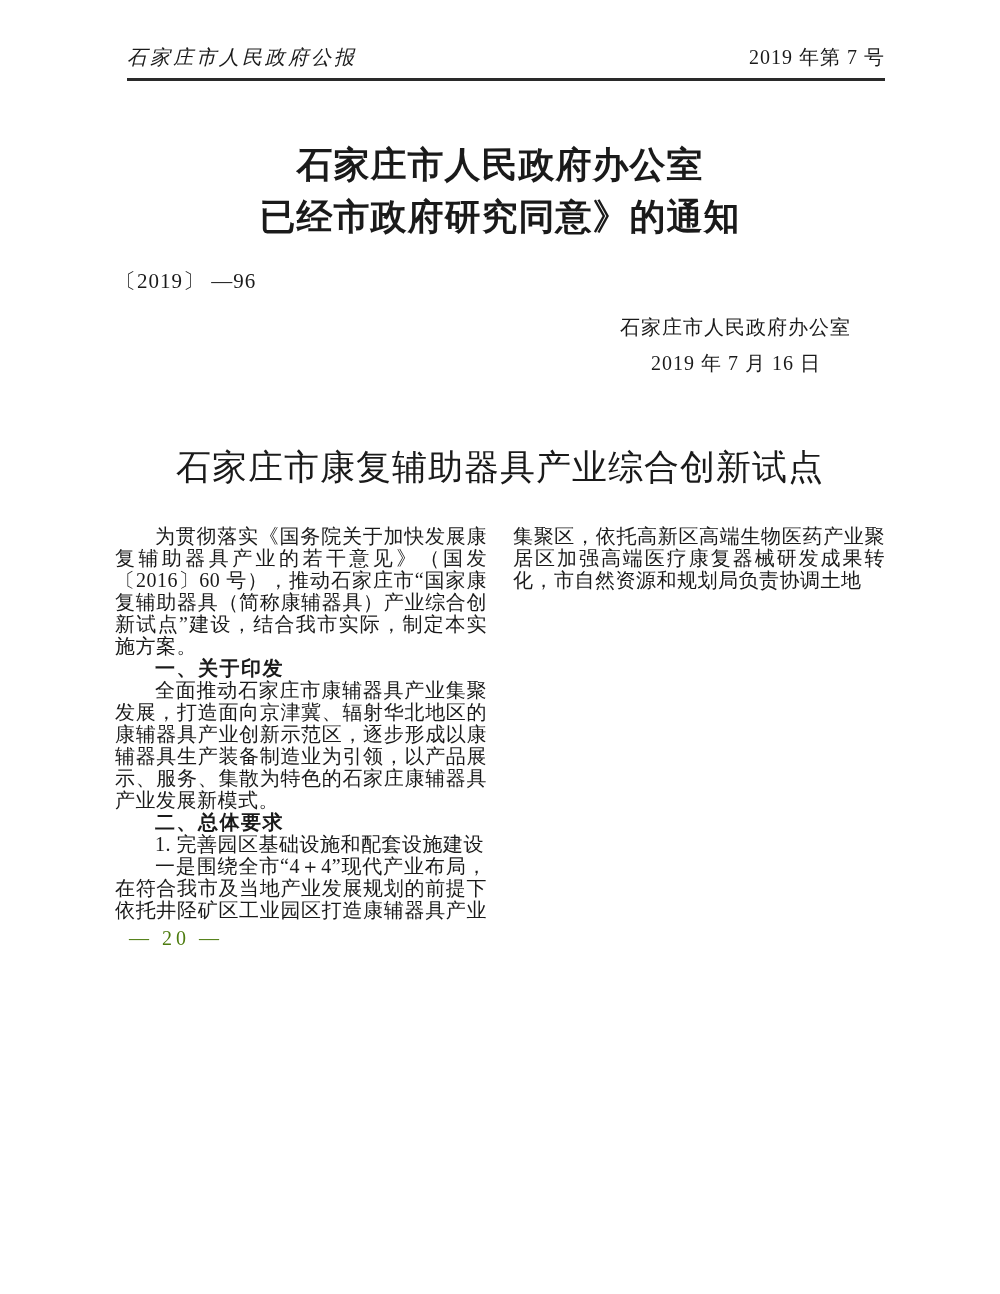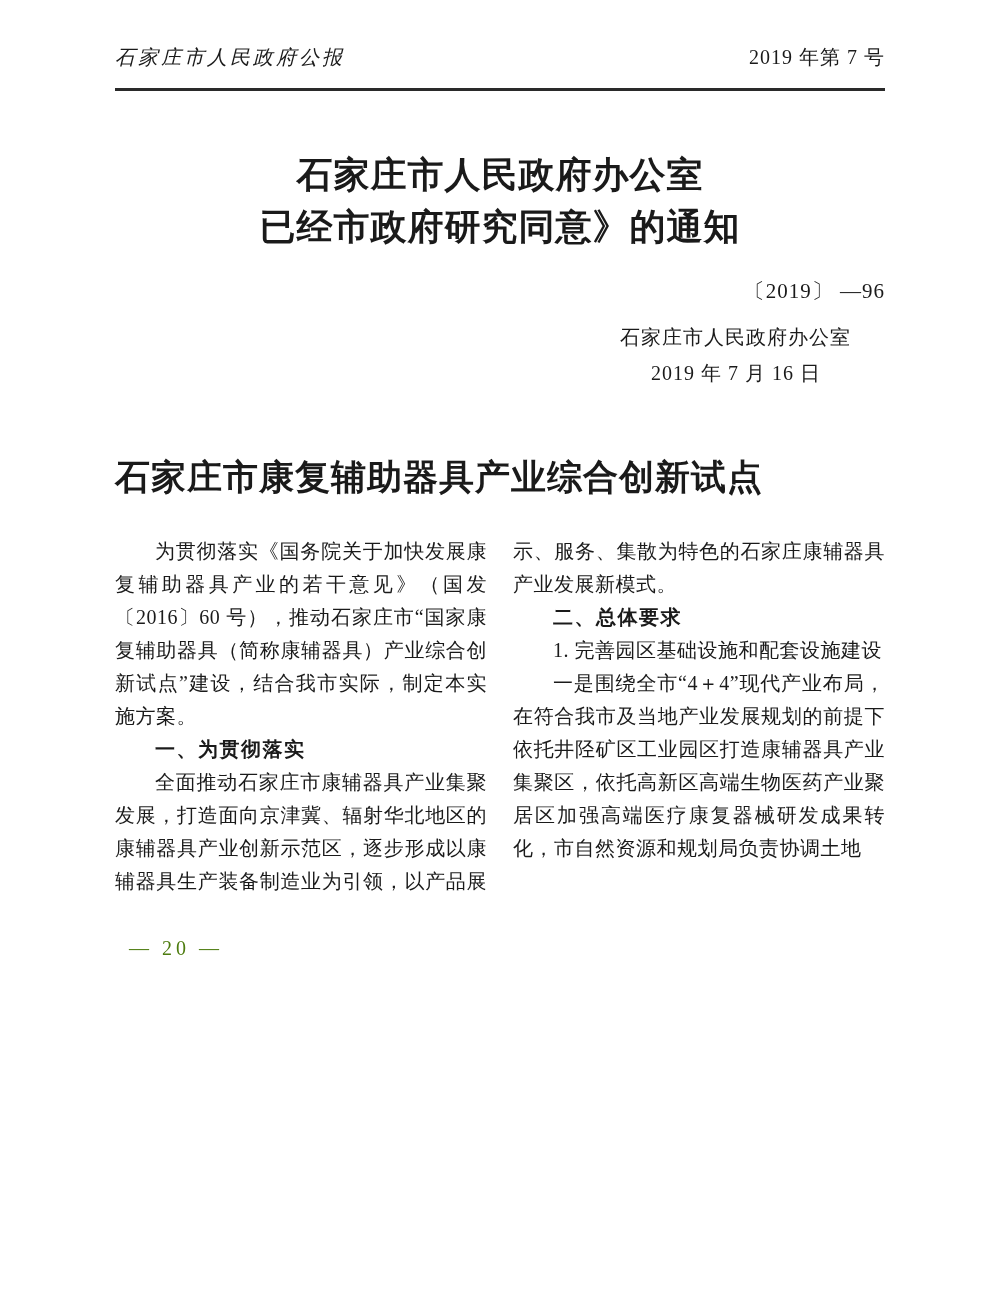--- a/index.html
+++ b/index.html
@@ -20,43 +20,44 @@
   .content {
     width: 770px;
     margin: 0 auto;
   }
   
   .running-header {
     display: flex;
     justify-content: space-between;
     align-items: flex-end;
     padding-top: 44px;
-    padding-bottom: 17px;
+    padding-bottom: 7px;
     border-bottom: 3px solid #2a2a2a;
     font-size: 20px;
+    margin-left: 12px;
   }
   .journal {
     font-style: italic;
     letter-spacing: 3px;
   }
   .issue {
     letter-spacing: 1px;
   }
   
   .notice-title {
     margin-top: 58px;
     text-align: center;
     font-weight: bold;
     font-size: 36px;
     line-height: 52px;
     letter-spacing: 1px;
   }
   .doc-number {
     margin-top: 24px;
-    text-align: right;
+    text-align: left;
     font-size: 21px;
     letter-spacing: 1px;
   }
   
   .notice-body {
     margin-top: 32px;
     font-size: 20px;
     line-height: 37px;
     text-align: justify;
     letter-spacing: 1px;
@@ -69,35 +70,35 @@
     font-size: 20px;
     line-height: 36px;
     text-align: right;
     letter-spacing: 1px;
   }
   .signature .signer { padding-right: 34px; }
   .signature .date  { padding-right: 64px; }
   
   .plan-title {
     margin-top: 62px;
-    text-align: left;
-    font-weight: bold;
+    text-align: center;
+    font-weight: normal;
     font-size: 35px;
     line-height: 50px;
     letter-spacing: 1px;
   }
   
   .columns {
     margin-top: 32px;
     height: 396px;
     column-count: 2;
     column-gap: 26px;
     column-fill: auto;
     font-size: 20px;
-    line-height: 33px;
+    line-height: 22px;
     text-align: justify;
     letter-spacing: 0.5px;
     overflow: hidden;
   }
   .columns p { margin: 0; }
   .columns .heading {
     font-family: "Liberation Sans", "DejaVu Sans", sans-serif;
     font-weight: bold;
     letter-spacing: 1.5px;
   }
@@ -133,21 +134,21 @@
       <div class="signer">石家庄市人民政府办公室</div>
       <div class="date">2019 年 7 月 16 日</div>
     </div>
 
     <div class="plan-title">
       <div>石家庄市康复辅助器具产业综合创新试点</div>
     </div>
 
     <div class="columns">
       <p class="indent">为贯彻落实《国务院关于加快发展康复辅助器具产业的若干意见》（国发〔2016〕60 号），推动石家庄市“国家康复辅助器具（简称康辅器具）产业综合创新试点”建设，结合我市实际，制定本实施方案。</p>
-      <p class="indent heading">一、为贯彻落实</p>
+      <p class="indent heading">一、关于印发</p>
       <p class="indent">全面推动石家庄市康辅器具产业集聚发展，打造面向京津冀、辐射华北地区的康辅器具产业创新示范区，逐步形成以康辅器具生产装备制造业为引领，以产品展示、服务、集散为特色的石家庄康辅器具产业发展新模式。</p>
       <p class="indent heading">二、总体要求</p>
       <p class="indent">1. 完善园区基础设施和配套设施建设</p>
       <p class="indent">一是围绕全市“4＋4”现代产业布局，在符合我市及当地产业发展规划的前提下依托井陉矿区工业园区打造康辅器具产业集聚区，依托高新区高端生物医药产业聚居区加强高端医疗康复器械研发成果转化，市自然资源和规划局负责协调土地</p>
     </div>
 
     <div class="page-number">— 20 —</div>
 
   </div>
 </div>

